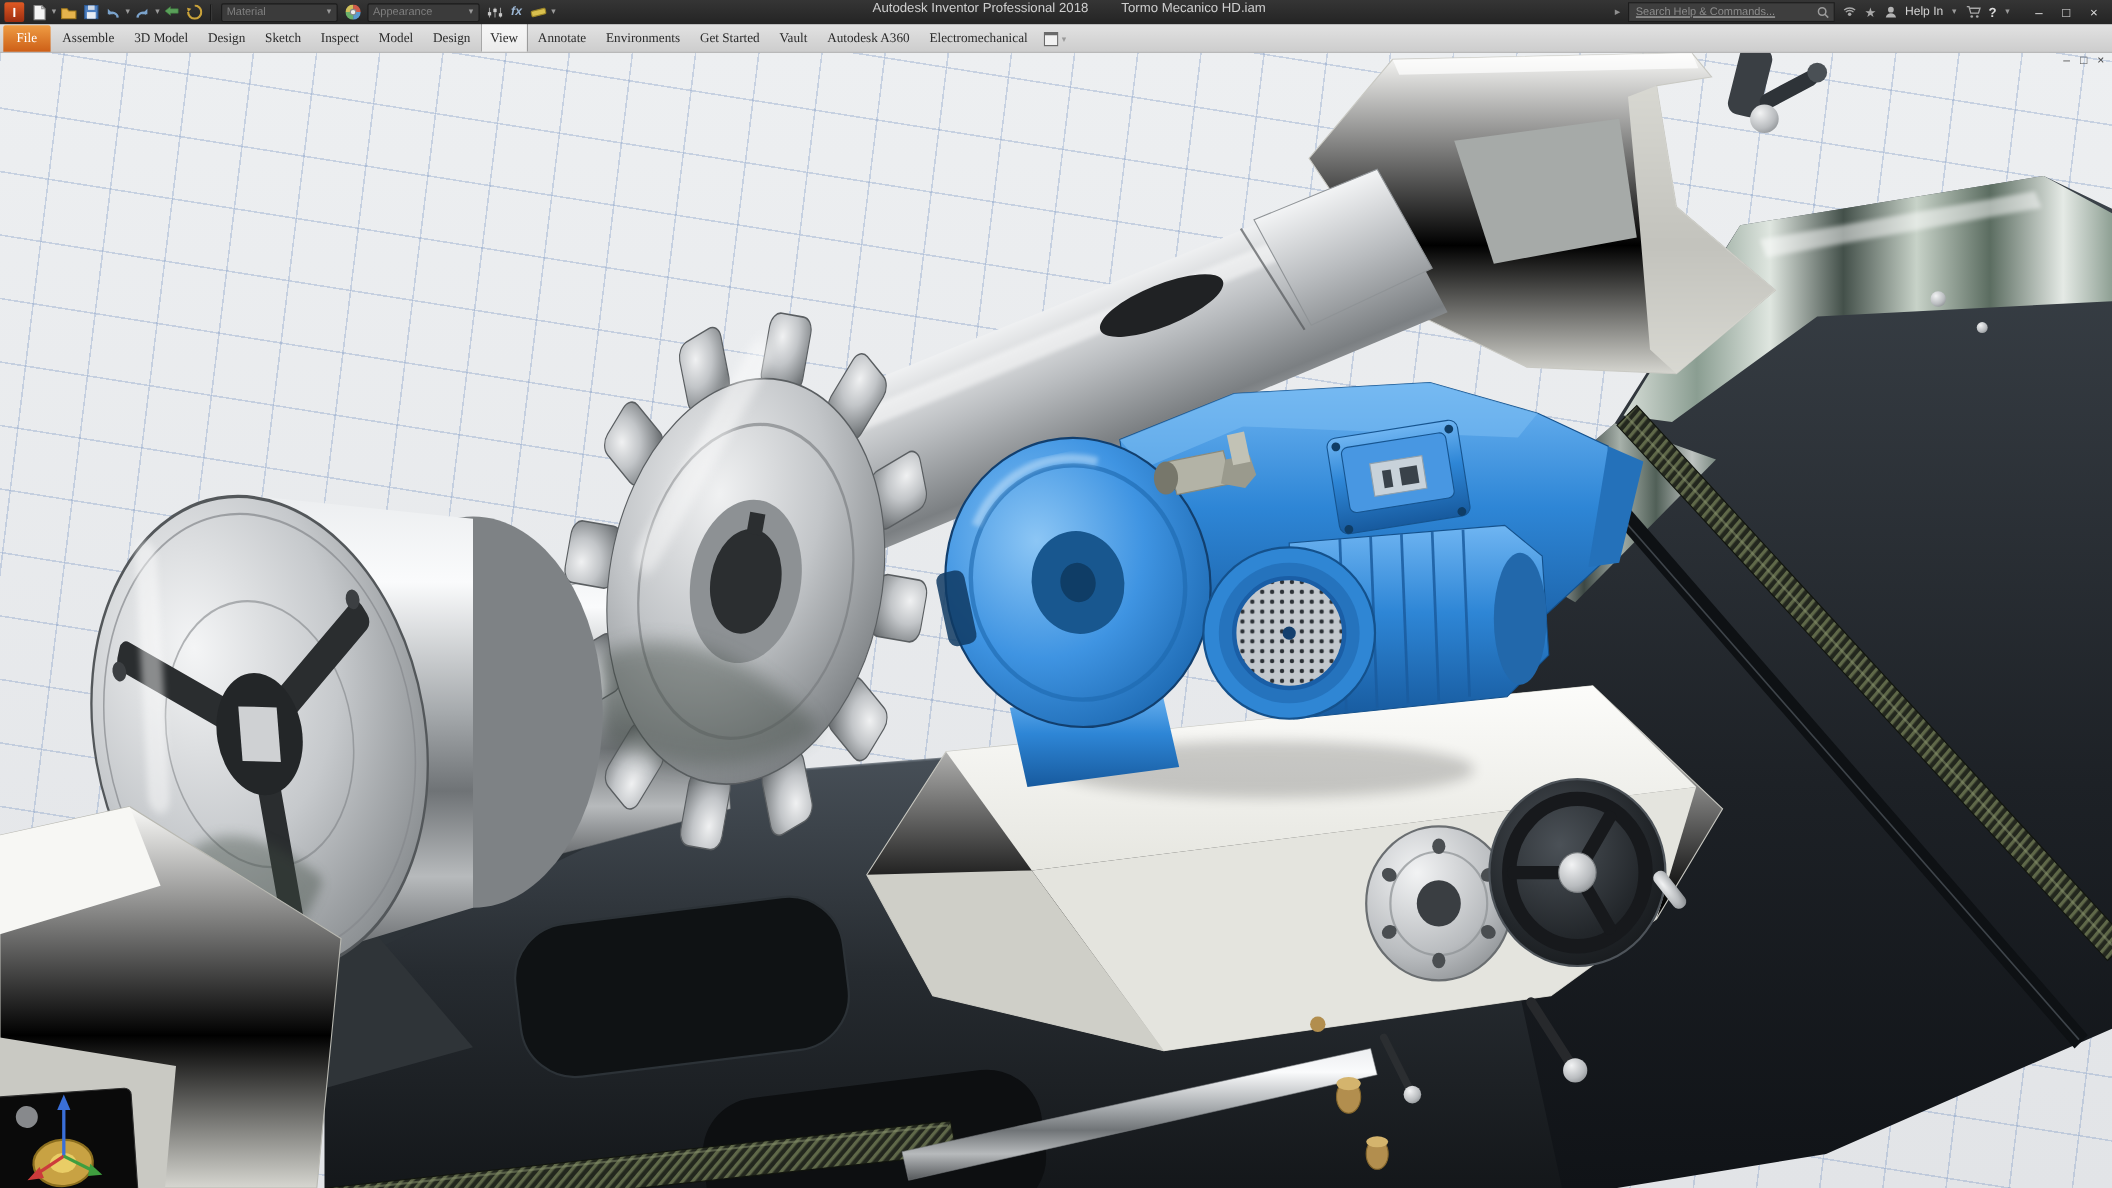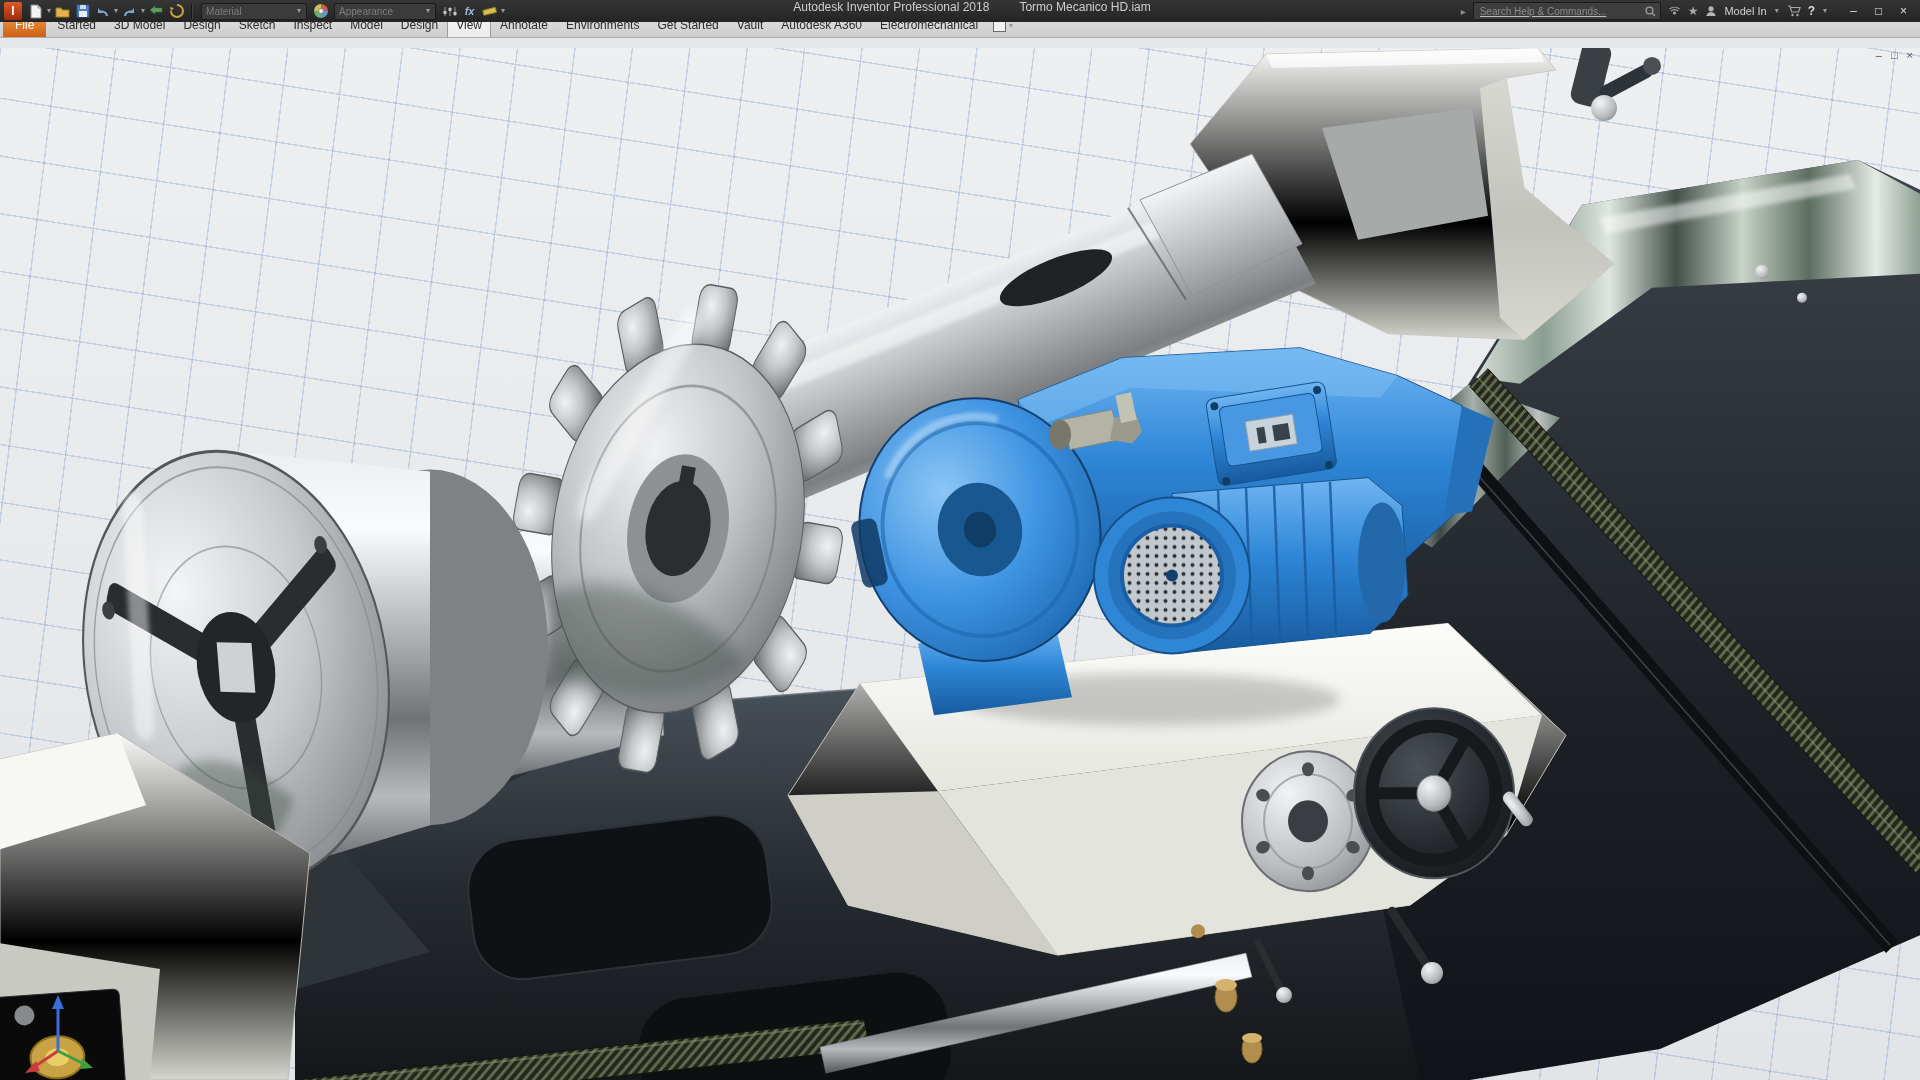--- a/index.html
+++ b/index.html
@@ -29,23 +29,23 @@
     font-size:10px;font-family:inherit;min-width:0;text-decoration:underline;}
   .searchbox input::placeholder{color:#8c8c8c;}
   .tb-ico{color:#a8a8a8;font-size:11px;display:flex;align-items:center;}
   .star{color:#a8a8a8;font-size:12px;}
   .signin{font-size:11px;color:#d2d2d2;}
   .help{color:#dcdcdc;font-weight:bold;font-size:12px;}
   .winbtns{display:flex;margin-left:6px;}
   .winbtn{width:25px;height:20px;display:flex;align-items:center;justify-content:center;
     color:#e0e0e0;font-size:12px;}
   
-  .ribbon{position:absolute;top:12px;left:0;right:0;height:25px;
+  .ribbon{position:absolute;top:22px;left:0;right:0;height:25px;
     background:linear-gradient(#e2e2e2,#cdcdcd);border-bottom:1px solid #adadad;
-    display:flex;align-items:flex-end;padding-left:3px;z-index:9;}
+    display:flex;align-items:flex-end;padding-left:3px;z-index:9;font-family:Liberation Serif, serif;}
   .tab{font-size:12px;color:#2b2b2b;padding:4px 9px 5px;white-space:nowrap;}
   .tab.file{background:linear-gradient(#ef9c43,#cd5f17);color:#fff;
     border-radius:2px 2px 0 0;padding:4px 12px 5px;margin-right:2px;}
   .tab.active{background:linear-gradient(#fdfdfd,#ebebeb);border:1px solid #9b9b9b;
     border-bottom:none;border-radius:2px 2px 0 0;padding:17px 8px 5px;}
   .ribbon-toggle{display:flex;align-items:center;gap:2px;padding:4px 6px 5px;}
   .rt-box{width:11px;height:9px;border:1px solid #6a6a6a;border-top:3px solid #6a6a6a;background:#f2f2f2;}
   
   .viewport{position:absolute;top:48px;left:0;right:0;bottom:0;
     background:
@@ -165,42 +165,42 @@
           <path d="M3 6a5 5 0 0 1 7 0M1.5 4a8 8 0 0 1 10 0" fill="none" stroke="#a8a8a8" stroke-width="1.2"></path>
         </svg>
     </span>
     <span class="star">★</span>
     <span class="tb-ico">
       <svg width="12" height="12">
           <circle cx="6" cy="3.8" r="2.6" fill="#b4b4b4"></circle>
           <path d="M1.3 11c.6-3 2.7-4 4.7-4s4.1 1 4.7 4z" fill="#b4b4b4"></path>
         </svg>
     </span>
-    <span class="signin">Model In</span>
+    <span class="signin">Help In</span>
     <span class="caret">▾</span>
     <span class="tb-ico">
       <svg width="14" height="12">
           <path d="M1 1h2l1.6 6h7l1.4-4.5H4" fill="none" stroke="#a8a8a8" stroke-width="1.2"></path>
           <circle cx="5.5" cy="10" r="1.2" fill="#a8a8a8"></circle>
           <circle cx="10.5" cy="10" r="1.2" fill="#a8a8a8"></circle>
         </svg>
     </span>
     <span class="help">?</span>
     <span class="caret">▾</span>
     <div class="winbtns">
       <span class="winbtn">–</span>
       <span class="winbtn">□</span>
       <span class="winbtn">×</span>
     </div>
   </div>
 </div>
 
 <div class="ribbon">
   <div class="tab file">File</div>
-  <div class="tab">Started</div>
+  <div class="tab">Assemble</div>
   <div class="tab">3D Model</div>
   <div class="tab">Design</div>
   <div class="tab">Sketch</div>
   <div class="tab">Inspect</div>
   <div class="tab">Model</div>
   <div class="tab">Design</div>
   <div class="tab active">View</div>
   <div class="tab">Annotate</div>
   <div class="tab">Environments</div>
   <div class="tab">Get Started</div>

